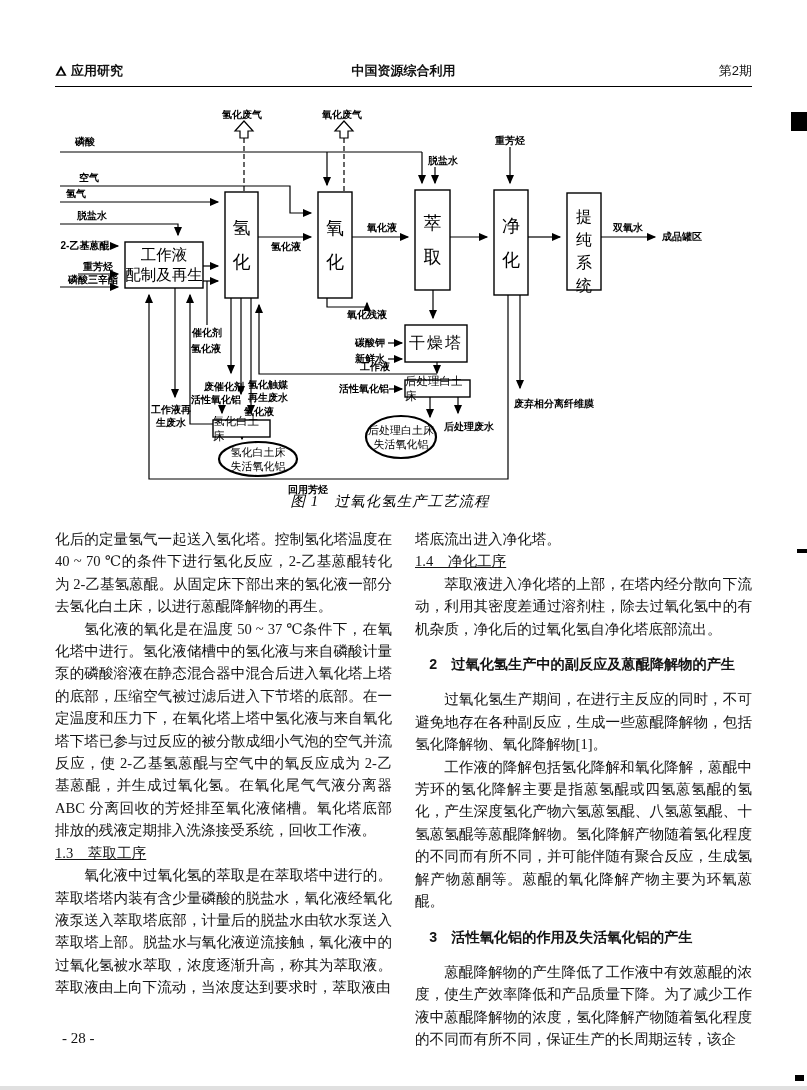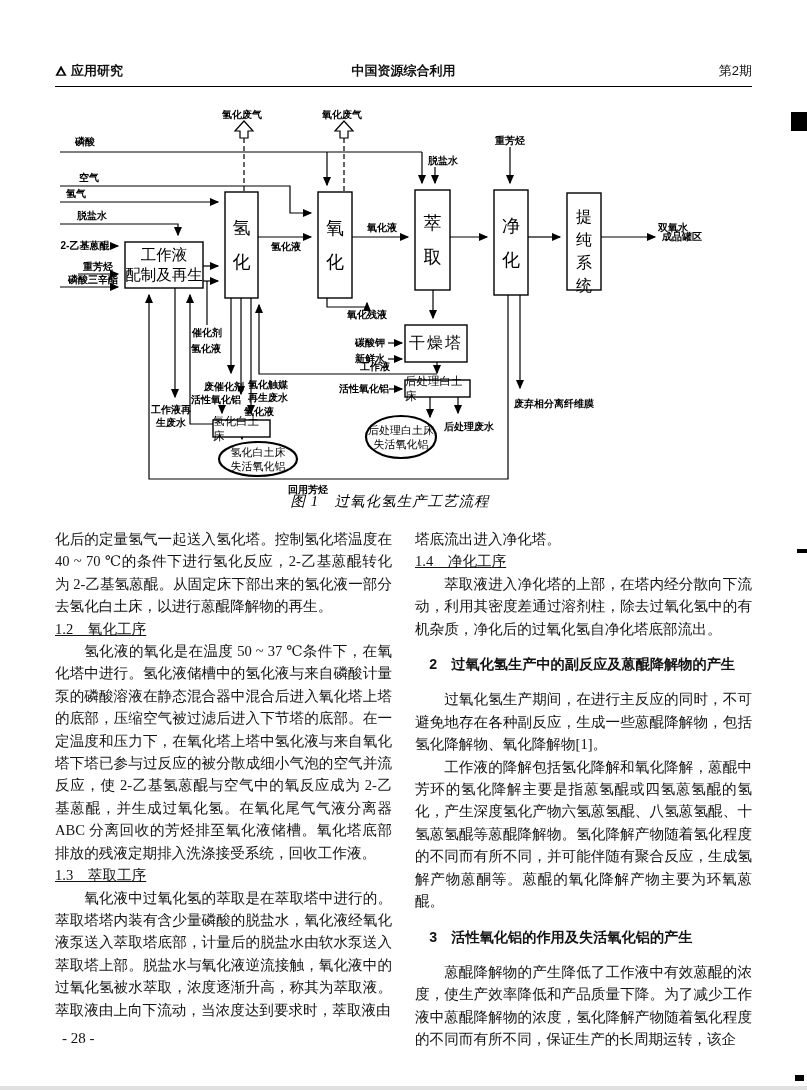--- a/index.html
+++ b/index.html
@@ -175,21 +175,21 @@
     <div class="lbl" style="left:89px;top:77px;">空气</div>
     <div class="lbl" style="left:76px;top:93px;">氢气</div>
     <div class="lbl" style="left:92px;top:115px;">脱盐水</div>
     <div class="lbl" style="left:85px;top:145px;">2-乙基蒽醌</div>
     <div class="lbl" style="left:98px;top:166px;">重芳烃</div>
     <div class="lbl" style="left:93px;top:179px;">磷酸三辛酯</div>
     <div class="lbl" style="left:443px;top:60px;">脱盐水</div>
     <div class="lbl" style="left:510px;top:40px;">重芳烃</div>
     <div class="lbl" style="left:286px;top:146px;">氢化液</div>
     <div class="lbl" style="left:382px;top:127px;">氧化液</div>
-    <div class="lbl" style="left:628px;top:127px;margin-left:45px;">双氧水</div>
+    <div class="lbl" style="left:628px;top:127px;">双氧水</div>
     <div class="lbl-l" style="left:662px;top:136px;">成品罐区</div>
     <div class="lbl" style="left:207px;top:232px;">催化剂</div>
     <div class="lbl" style="left:206px;top:248px;">氢化液</div>
     <div class="lbl" style="left:224px;top:286px;">废催化剂</div>
     <div class="lbl2" style="left:268px;top:283px;">
       <div>氢化触媒</div>
       <div>再生废水</div>
     </div>
     <div class="lbl" style="left:216px;top:299px;">活性氧化铝</div>
     <div class="lbl" style="left:259px;top:311px;">氢化液</div>
@@ -204,21 +204,20 @@
     <div class="lbl" style="left:364px;top:288px;">活性氧化铝</div>
     <div class="lbl-l" style="left:444px;top:326px;">后处理废水</div>
     <div class="lbl-l" style="left:514px;top:303px;">废弃相分离纤维膜</div>
     <div class="lbl" style="left:308px;top:389px;">回用芳烃</div>
 
     <div id="fig-caption">图 1　过氧化氢生产工艺流程</div>
   </div>
 
   <div class="col leftcol">
     <p class="cont">化后的定量氢气一起送入氢化塔。控制氢化塔温度在 40 ~ 70 ℃的条件下进行氢化反应，2-乙基蒽醌转化为 2-乙基氢蒽醌。从固定床下部出来的氢化液一部分去氢化白土床，以进行蒽醌降解物的再生。</p>
-    <p class="sub">1.2　氧化工序</p>
     <p class="para">氢化液的氧化是在温度 50 ~ 37 ℃条件下，在氧化塔中进行。氢化液储槽中的氢化液与来自磷酸计量泵的磷酸溶液在静态混合器中混合后进入氧化塔上塔的底部，压缩空气被过滤后进入下节塔的底部。在一定温度和压力下，在氧化塔上塔中氢化液与来自氧化塔下塔已参与过反应的被分散成细小气泡的空气并流反应，使 2-乙基氢蒽醌与空气中的氧反应成为 2-乙基蒽醌，并生成过氧化氢。在氧化尾气气液分离器 ABC 分离回收的芳烃排至氧化液储槽。氧化塔底部排放的残液定期排入洗涤接受系统，回收工作液。</p>
     <p class="sub">1.3　萃取工序</p>
     <p class="para">氧化液中过氧化氢的萃取是在萃取塔中进行的。萃取塔塔内装有含少量磷酸的脱盐水，氧化液经氧化液泵送入萃取塔底部，计量后的脱盐水由软水泵送入萃取塔上部。脱盐水与氧化液逆流接触，氧化液中的过氧化氢被水萃取，浓度逐渐升高，称其为萃取液。萃取液由上向下流动，当浓度达到要求时，萃取液由</p>
   </div>
 
   <div class="col rightcol">
     <p class="cont">塔底流出进入净化塔。</p>
     <p class="sub">1.4　净化工序</p>
     <p class="para">萃取液进入净化塔的上部，在塔内经分散向下流动，利用其密度差通过溶剂柱，除去过氧化氢中的有机杂质，净化后的过氧化氢自净化塔底部流出。</p>
     <p class="sec">2　过氧化氢生产中的副反应及蒽醌降解物的产生</p>

